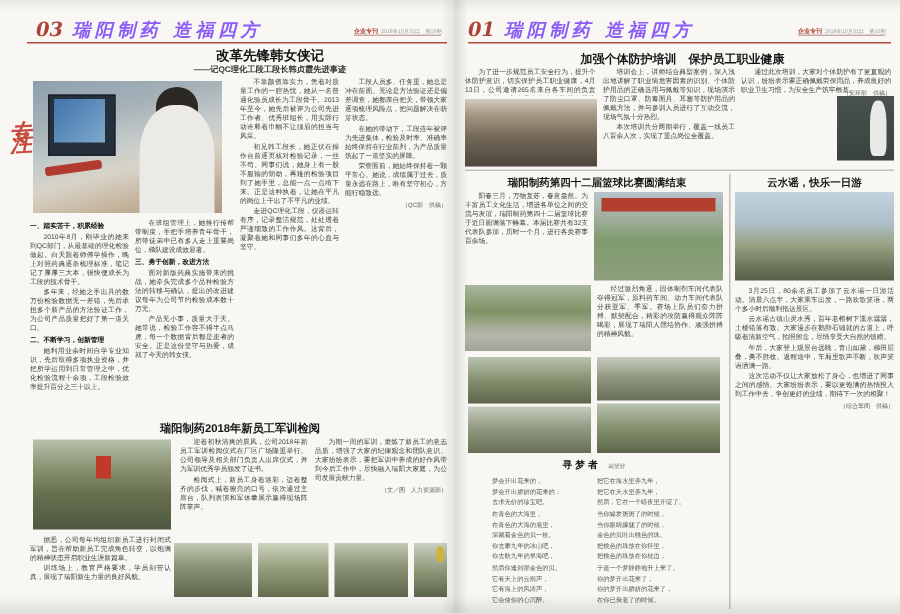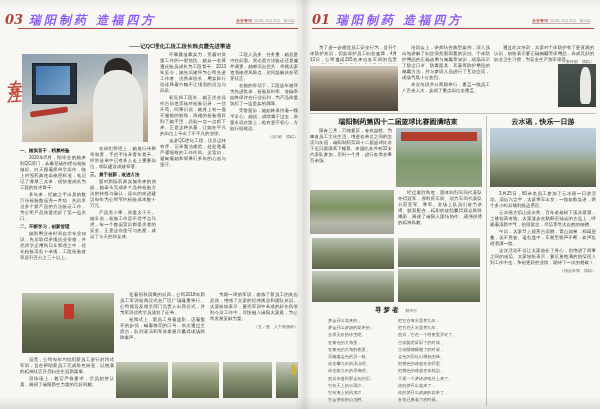--- a/index.html
+++ b/index.html
@@ -60,31 +60,32 @@
   .bshadow{position:absolute;left:0;top:396px;width:600px;height:13px;
         background:linear-gradient(180deg,rgba(0,0,0,0),rgba(70,65,58,.14));}
   .tshadow{position:absolute;left:0;top:0;width:600px;height:8px;
         background:linear-gradient(180deg,rgba(70,65,58,.08),rgba(0,0,0,0));}
 </style>
 </head>
 <body>
 
 <div id="canvas">
 
-  <div class="hdr" style="left:5px;top:12px;">
+  <div class="hdr" style="left:24px;top:12px;">
     <span class="pgnum">03</span>
     <span class="masthead">瑞阳制药  造福四方</span>
   </div>
   <div class="issue" style="left:236px;top:18px;">
     <span class="lbl">企业专刊</span>
     <span>2018年10月31日　第10期</span>
   </div>
   <div class="redrule" style="left:18px;top:28px;width:280px;"></div>
   <div class="callig" style="left:3px;top:68px;">专注</div>
 
+  <div class="t1" style="left:80px;top:31px;width:200px;font-size:9px;">改革先锋韩女侠记</div>
   <div class="sub" style="left:50px;top:43px;width:260px;font-size:5.5px;">——记QC理化工段工段长韩贞霞先进事迹</div>
 
   <div class="photo ph-office" style="left:22px;top:54px;width:126px;height:88px;">
     <div class="monitor"></div>
     <div class="screen"></div>
     <div class="hair"></div>
     <div class="coat"></div>
     <div class="red"></div>
   </div>
 
@@ -118,20 +119,21 @@
   </div>
   <div class="tcol" style="left:230px;top:52px;width:68px;height:226px;">
     <div>
         <div class="para">工段人员多、任务重，她总是冲在前面。无论是方法验证还是偏差调查，她都亲自把关，带领大家逐项梳理风险点，把问题解决在萌芽状态。</div>
         <div class="para">在她的带动下，工段连年被评为先进集体，检验及时率、准确率始终保持在行业前列，为产品质量筑起了一道坚实的屏障。</div>
         <div class="para">荣誉面前，她始终保持着一颗平常心。她说，成绩属于过去，质量永远在路上，唯有坚守初心，方能行稳致远。</div>
       </div>
     <div class="credit">（QC部　供稿）</div>
   </div>
 
+  <div class="t1" style="left:60px;top:281px;width:200px;font-size:7.5px;">瑞阳制药2018年新员工军训检阅</div>
   <div class="photo ph-mil" style="left:22px;top:293px;width:92px;height:60px;">
     <div class="flag"></div>
   </div>
   <div class="tcol" style="left:20px;top:357px;width:94px;height:46px;">
     <div>
         <div class="para">据悉，公司每年均组织新员工进行封闭式军训，旨在帮助新员工完成角色转变，以饱满的精神状态开启职业生涯新篇章。</div>
         <div class="para">训练场上，教官严格要求，学员刻苦认真，展现了瑞阳新生力量的良好风貌。</div>
       </div>
   </div>
   <div class="tcol" style="left:120px;top:292px;width:85px;height:66px;">
@@ -156,20 +158,21 @@
   <div class="hdr" style="left:312px;top:12px;">
     <span class="pgnum">01</span>
     <span class="masthead">瑞阳制药  造福四方</span>
   </div>
   <div class="issue" style="left:532px;top:18px;">
     <span class="lbl">企业专刊</span>
     <span>2018年10月31日　第10期</span>
   </div>
   <div class="redrule" style="left:312px;top:28px;width:282px;"></div>
 
+  <div class="t1" style="left:340px;top:34px;width:230px;font-size:8px;">加强个体防护培训　保护员工职业健康</div>
   <div class="tcol" style="left:310px;top:45px;width:87px;height:19px;">
     <div>
         <div class="para">为了进一步规范员工安全行为，提升个体防护意识，切实保护员工职业健康，4月13日，公司邀请265名来自各车间的负责人、班组长、安全员参加个体防护专题培训。</div>
       </div>
   </div>
   <div class="photo ph-class2" style="left:310px;top:66px;width:88px;height:45px;"></div>
   <div class="tcol" style="left:402px;top:45px;width:88px;height:66px;">
     <div>
         <div class="para">培训会上，讲师结合典型案例，深入浅出地讲解了职业病危害因素的识别、个体防护用品的正确选用与佩戴等知识，现场演示了防尘口罩、防毒面具、耳塞等防护用品的佩戴方法，并与参训人员进行了互动交流，现场气氛十分热烈。</div>
         <div class="para">本次培训共分两期举行，覆盖一线员工八百余人次，实现了重点岗位全覆盖。</div>

